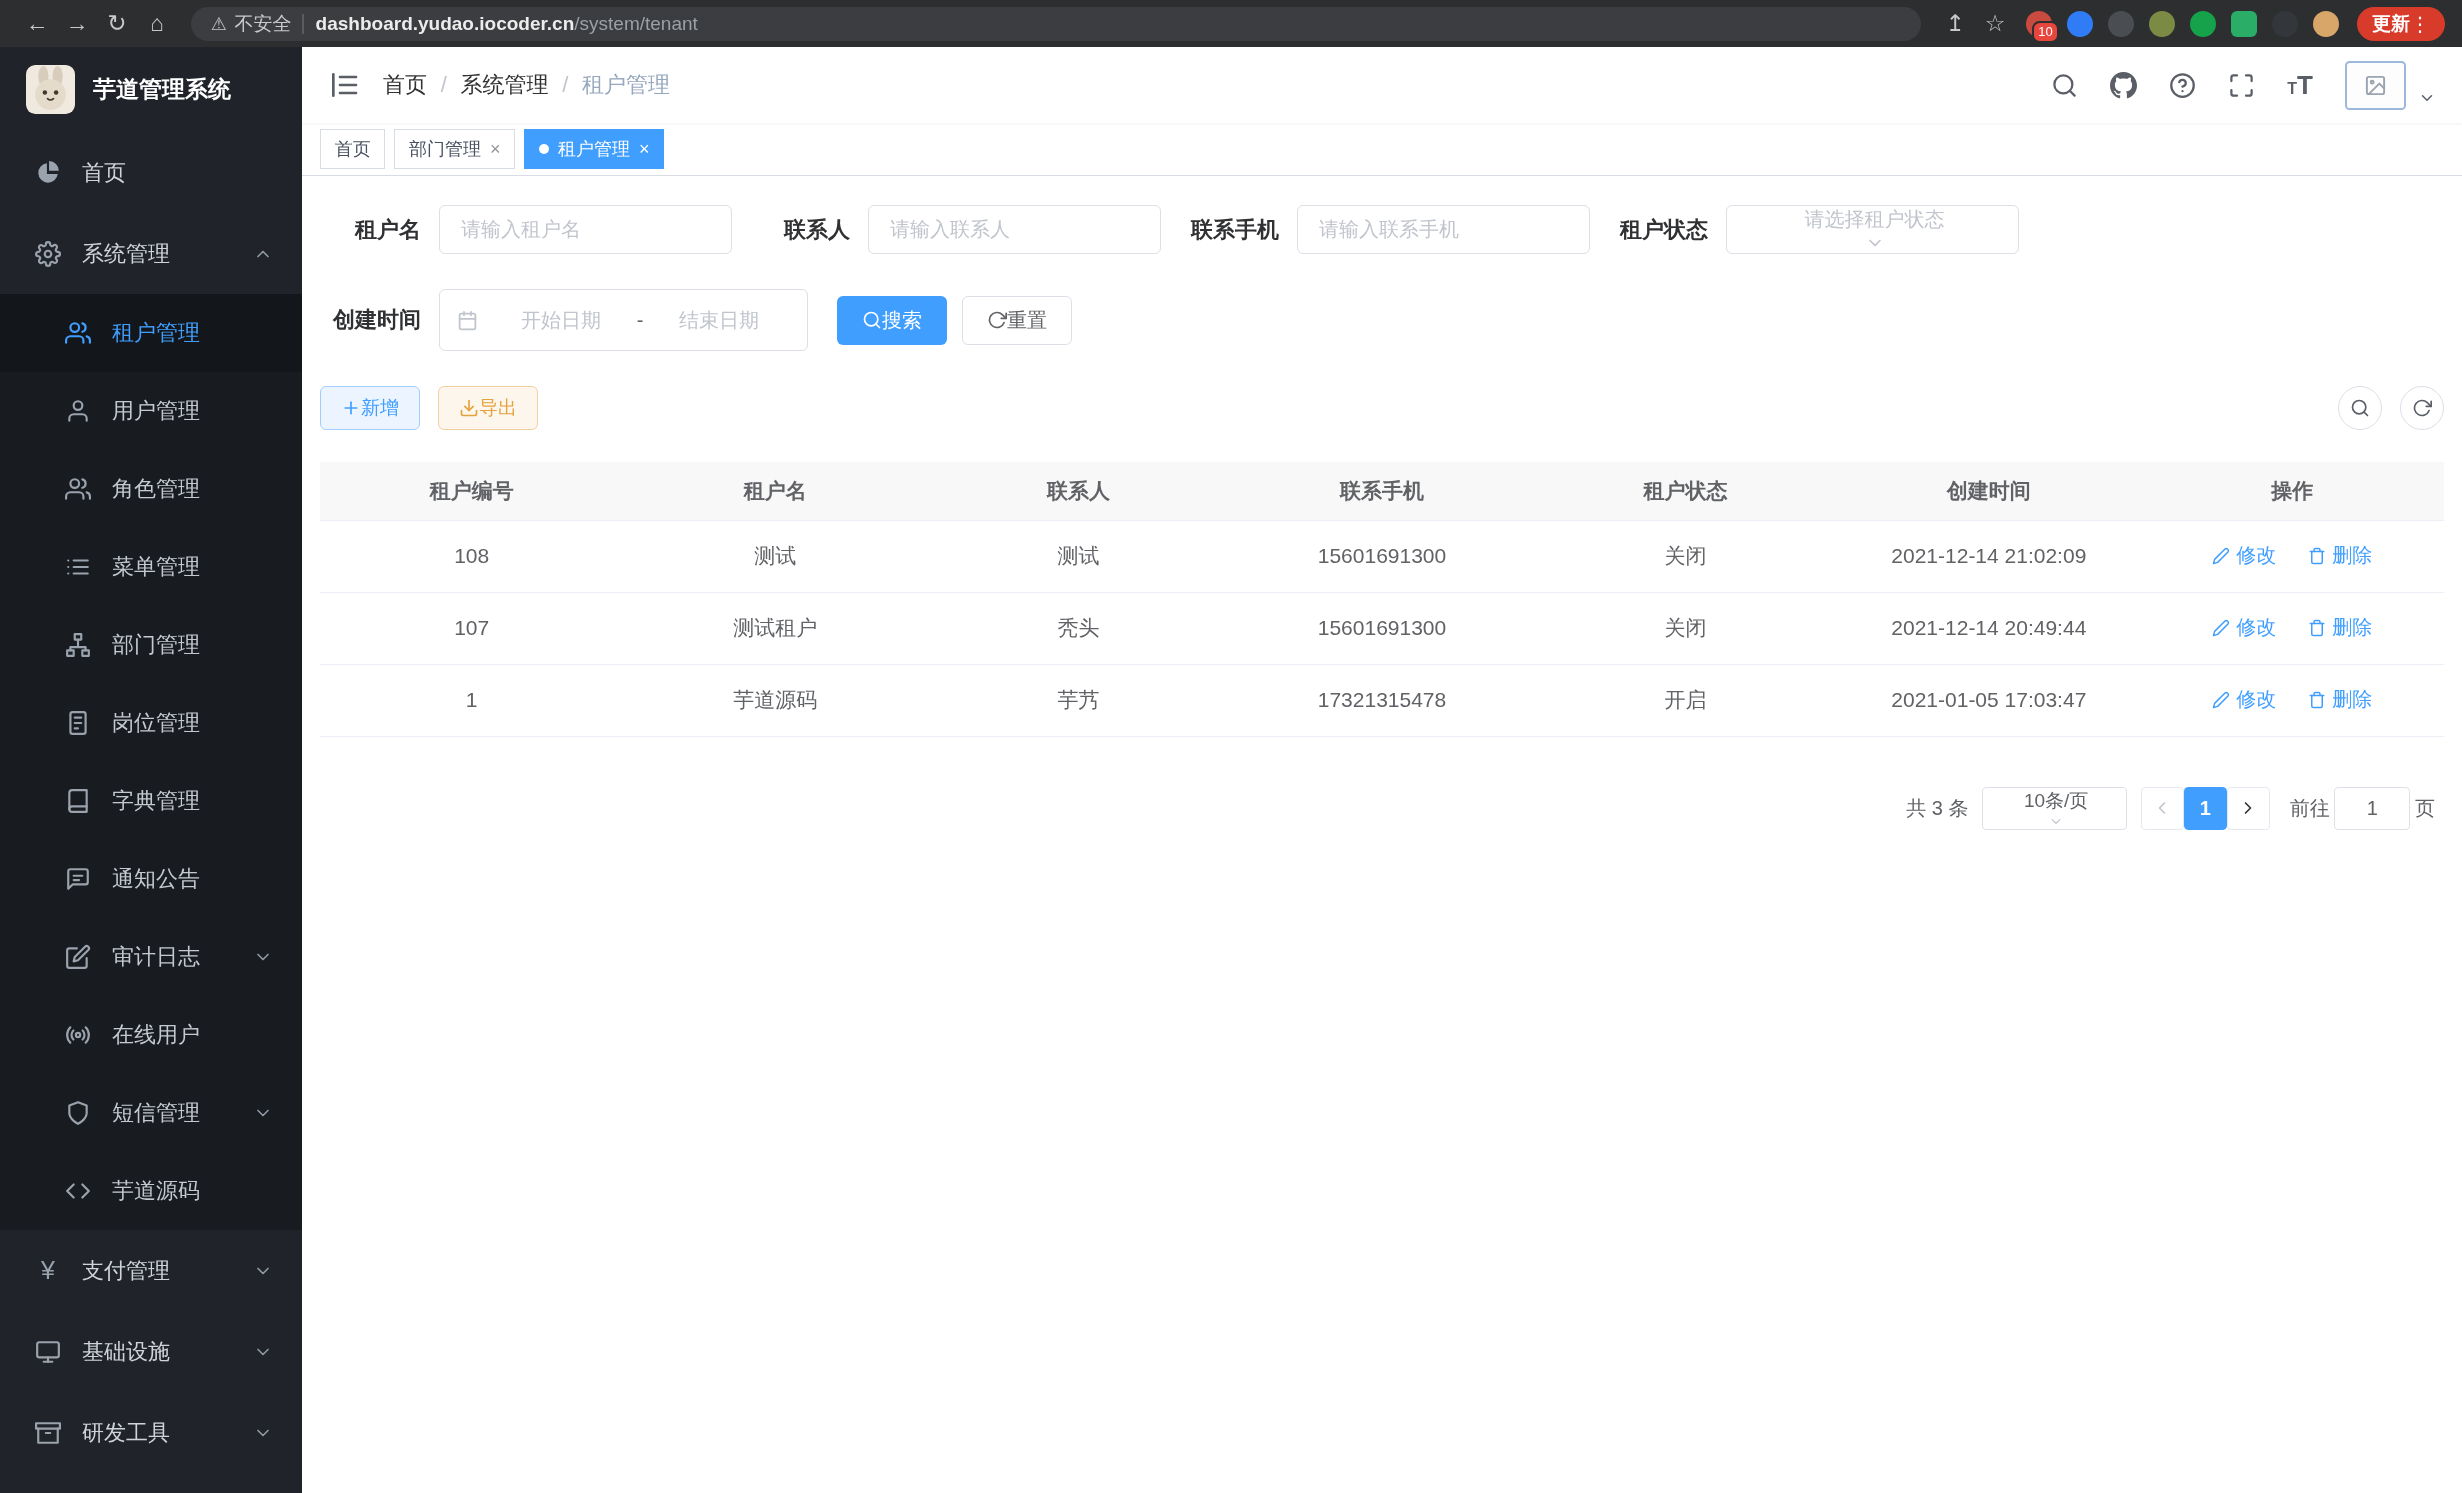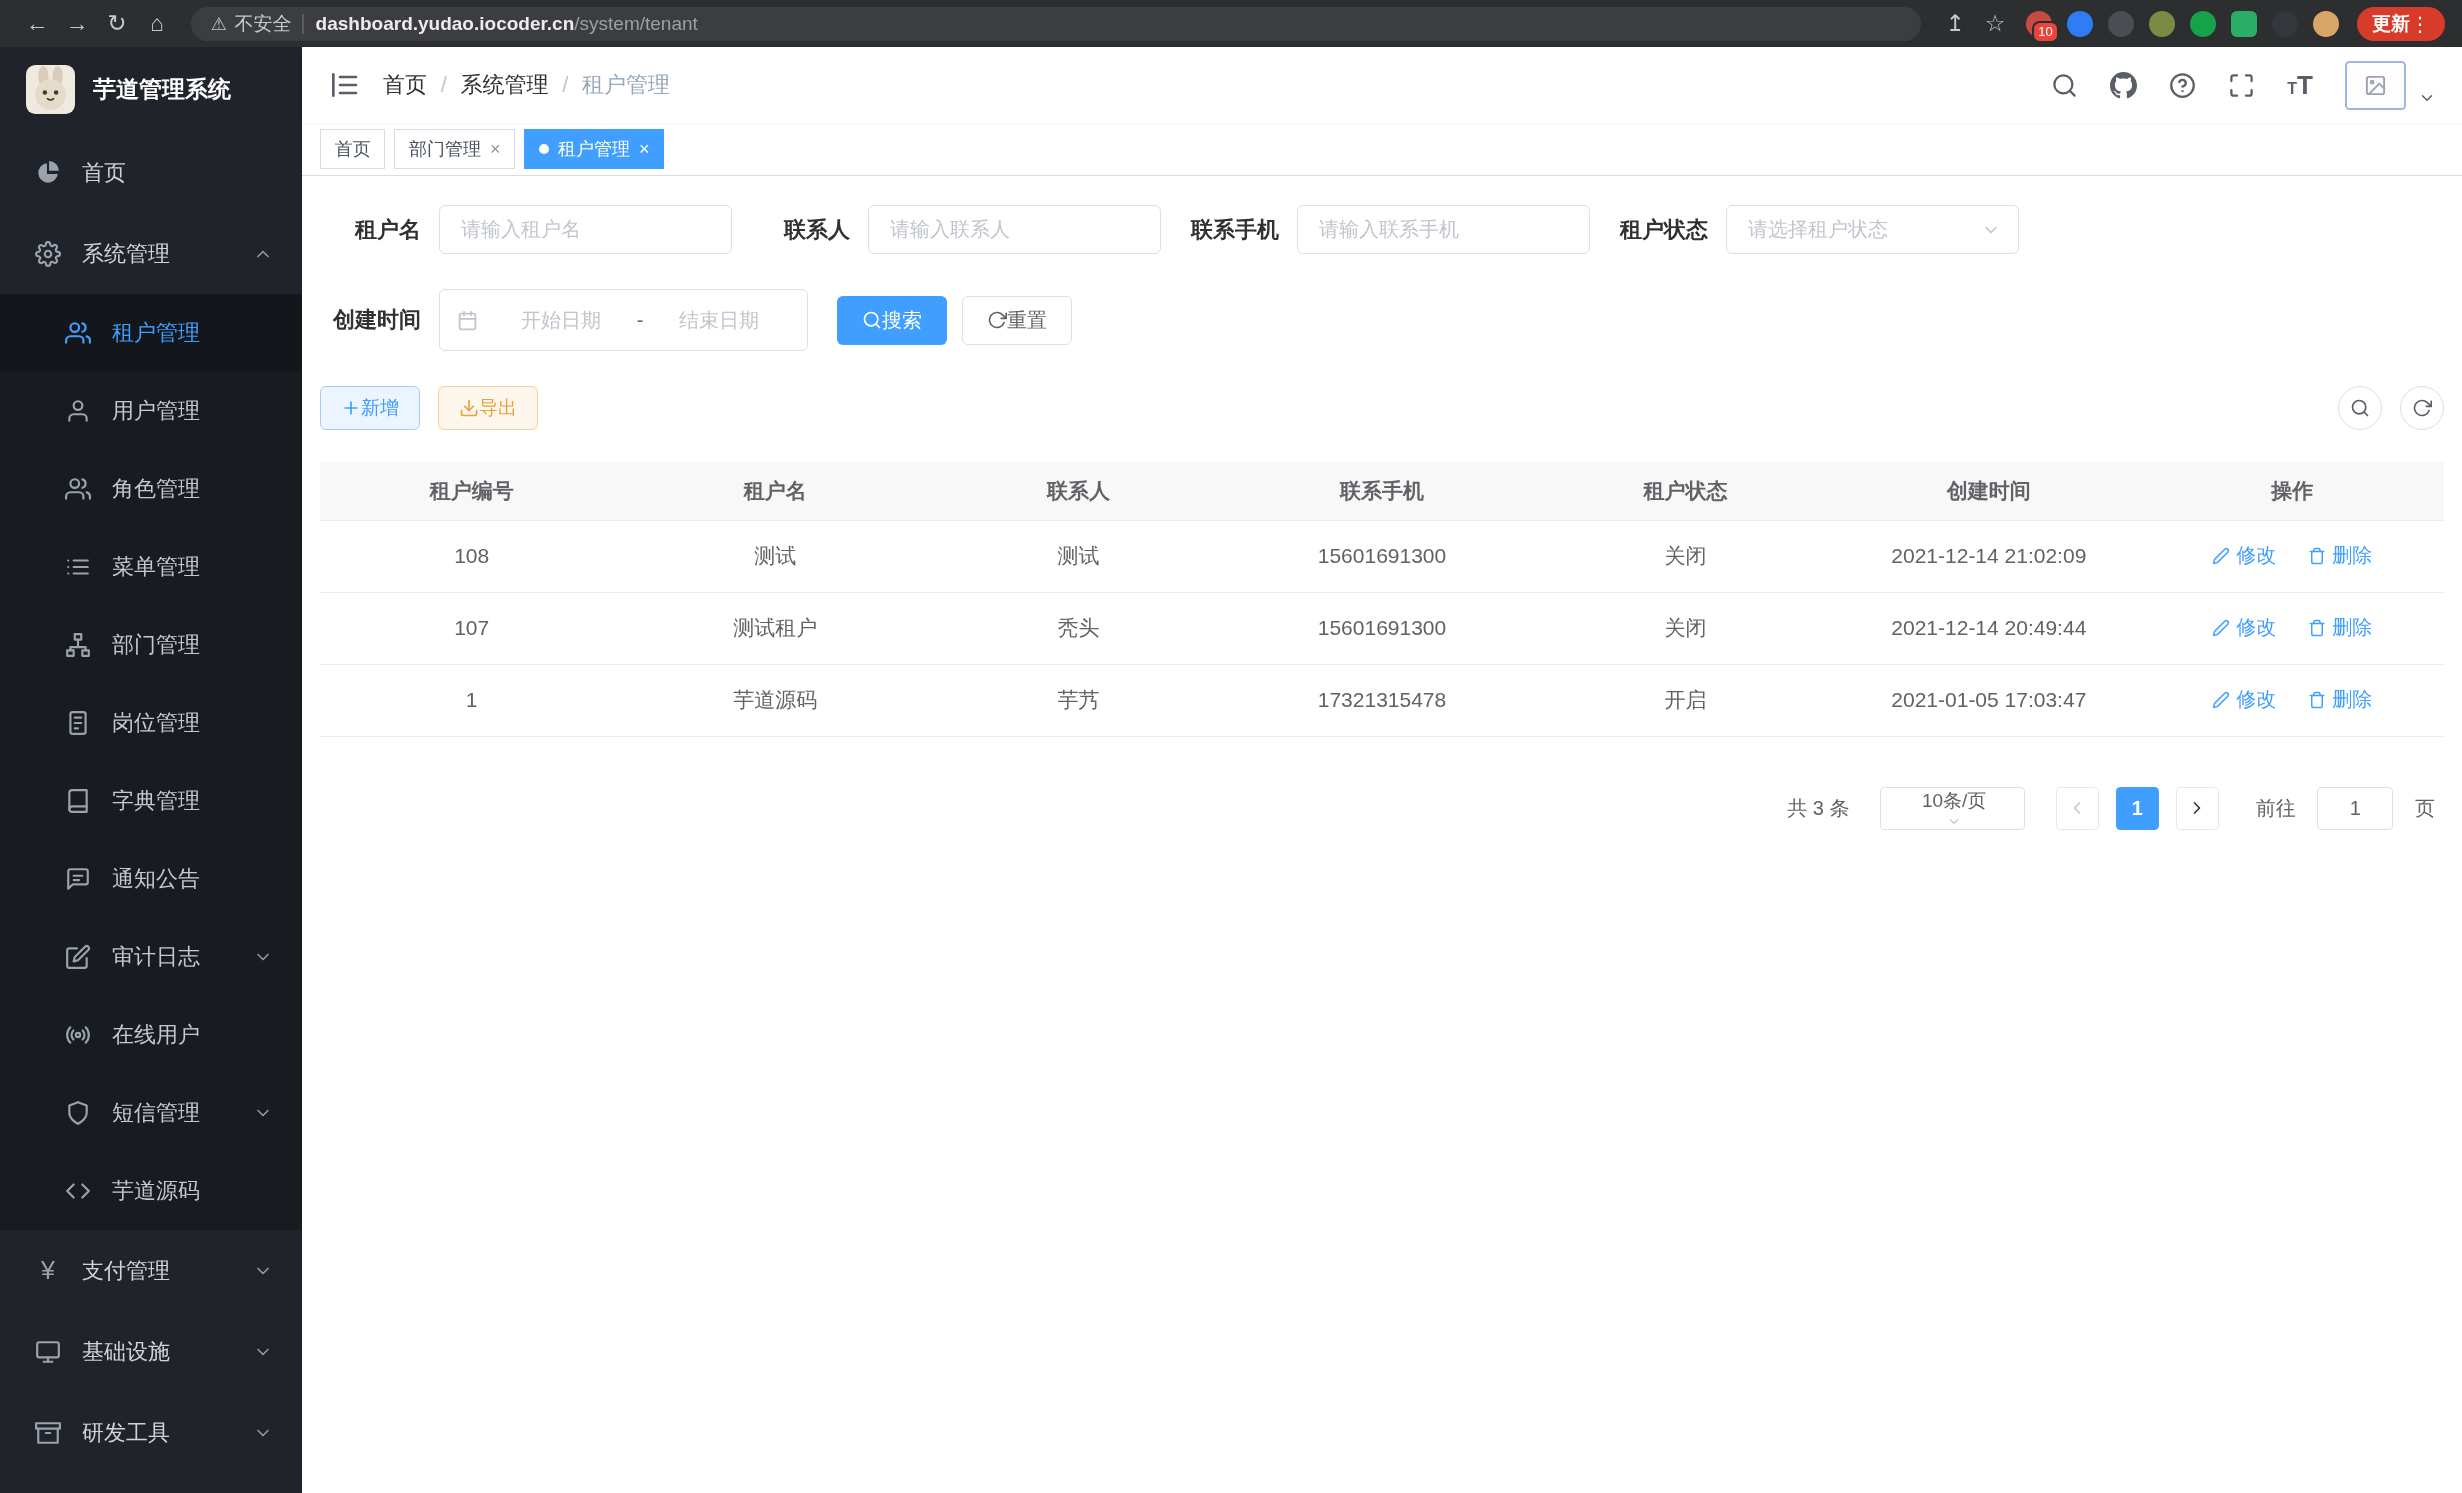--- a/index.html
+++ b/index.html
@@ -66,21 +66,21 @@
   .tag.active .dot { width:10px; height:10px; border-radius:50%; background:#fff; }
   .tag.active .x { color:#fff; }
 
   
   .content { flex:1; padding:29px 18px 0; background:#fff; min-width:0; }
   .filter-row { display:flex; align-items:center; margin-bottom:35px; }
   .f-item { display:flex; align-items:center; margin-right:17px; }
   .f-label { width:119px; padding-right:18px; text-align:right; font-size:22px; font-weight:700; color:#303133; flex-shrink:0; white-space:nowrap; }
   input.inp { width:293px; height:49px; border:1.5px solid #dcdfe6; border-radius:6px; padding:0 21px; font-size:20px; color:#606266; outline:none; background:#fff; font-family:inherit; }
   input.inp::placeholder { color:#c0c4cc; }
-  .select { width:293px; height:49px; border:1.5px solid #dcdfe6; border-radius:6px; display:flex; align-items:center; justify-content:space-between; padding:0 17px 0 21px; font-size:20px; color:#c0c4cc; background:#fff; cursor:pointer; }
+  .select { width:293px; height:49px; border:1.5px solid #dcdfe6; border-radius:6px; display:flex; align-items:center; justify-content:space-between; padding:0 17px 0 21px; font-size:20px; color:#c0c4cc; background:#fff; cursor:pointer;flex-direction:column; }
   .select .chev-s { width:20px; height:20px; color:#c0c4cc; }
   .daterange { width:369px; height:62px; border:1.5px solid #dcdfe6; border-radius:6px; display:flex; align-items:center; padding:0 17px; font-size:20px; color:#c0c4cc; background:#fff; cursor:pointer; }
   .daterange .cal { width:21px; height:21px; color:#c0c4cc; margin-right:12px; flex-shrink:0; }
   .daterange .dph { flex:1; text-align:center; }
   .daterange .dsep { color:#606266; padding:0 4.6px; }
   .btn { height:49px; border-radius:6px; font-size:20px; display:inline-flex; align-items:center; justify-content:center; padding:0 24px; cursor:pointer; border:1.5px solid transparent; font-family:inherit; white-space:nowrap; }
   .btn svg { width:20px; height:20px; }
   .btn-primary { background:#409eff; color:#fff; margin-left:12px; }
   .btn-plain { background:#fff; border-color:#dcdfe6; color:#606266; margin-left:15px; }
   .toolbar { display:flex; align-items:center; gap:18px; margin-bottom:32px; }
@@ -90,21 +90,21 @@
   .circle-btn { width:44px; height:44px; border-radius:50%; border:1.5px solid #dcdfe6; background:#fff; display:flex; align-items:center; justify-content:center; color:#5a5e66; cursor:pointer; }
   .circle-btn svg { width:20px; height:20px; }
 
   table { width:100%; border-collapse:collapse; table-layout:fixed; }
   th { height:58px; background:#f8f8f9; color:#606266; font-size:21px; font-weight:700; border-bottom:1.5px solid #ebeef5; text-align:center; }
   td { height:72px; text-align:center; font-size:21px; color:#606266; border-bottom:1.5px solid #ebeef5; }
   .op-link { color:#409eff; display:inline-flex; align-items:center; gap:6px; font-size:20px; cursor:pointer; }
   .op-link svg { width:18px; height:18px; }
   .op-link + .op-link { margin-left:26px; }
 
-  .pager { display:flex; align-items:center; justify-content:flex-end; gap:17px; margin-top:50px; font-size:20px; color:#606266; padding-right:9px; }
+  .pager { display:flex; align-items:center; justify-content:flex-end; gap:0; margin-top:50px; font-size:20px; color:#606266; padding-right:9px; }
   .psel { width:145px; height:43px; border:1.5px solid #dcdfe6; border-radius:4.6px; display:flex; align-items:center; justify-content:space-between; padding:0 12px 0 15px; font-size:19px; color:#606266; background:#fff; cursor:pointer; margin:0 13.7px;flex-direction:column; }
   .psel svg { width:18px; height:18px; color:#c0c4cc; }
   .pbtn { width:43px; height:43px; border-radius:4.6px; background:#fff; border:1.5px solid #e4e7ed; display:flex; align-items:center; justify-content:center; color:#303133; cursor:pointer; }
   .pbtn svg { width:20px; height:20px; }
   .pbtn.disabled { color:#c0c4cc; }
   .pnum { width:43px; height:43px; border-radius:4.6px; background:#409eff; color:#fff; display:flex; align-items:center; justify-content:center; font-weight:700; cursor:pointer; }
   .goto-input { width:76px; height:43px; border:1.5px solid #dcdfe6; border-radius:4.6px; text-align:center; font-size:20px; color:#606266; outline:none; font-family:inherit; margin:0 4.6px; }
   .pgoto { margin-left:20px; }
 </style>
 </head>

